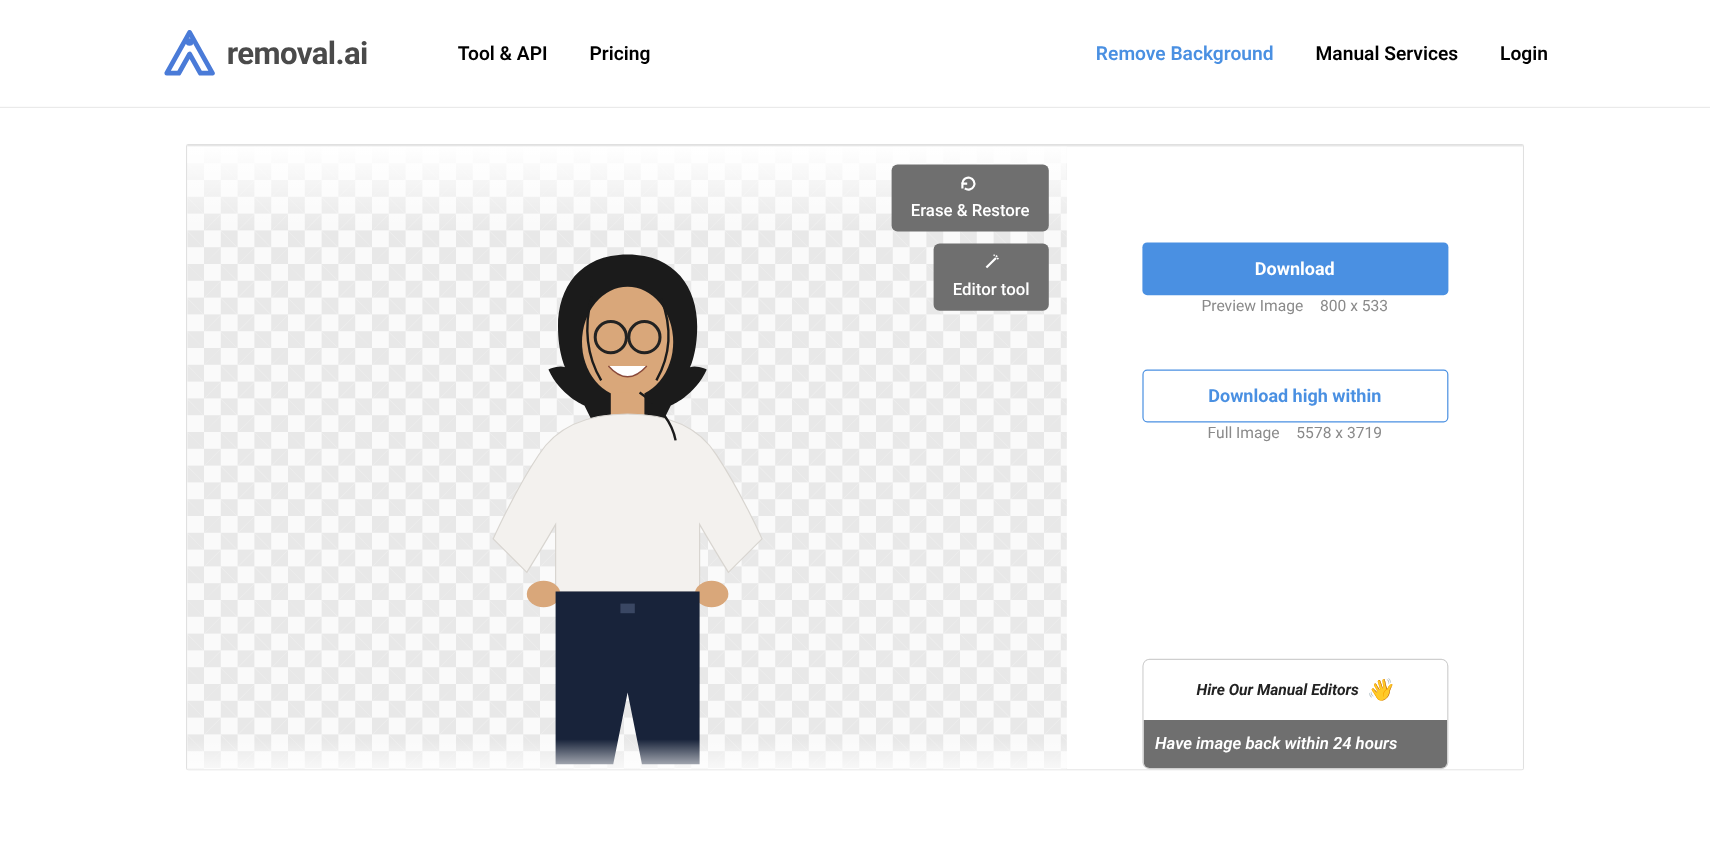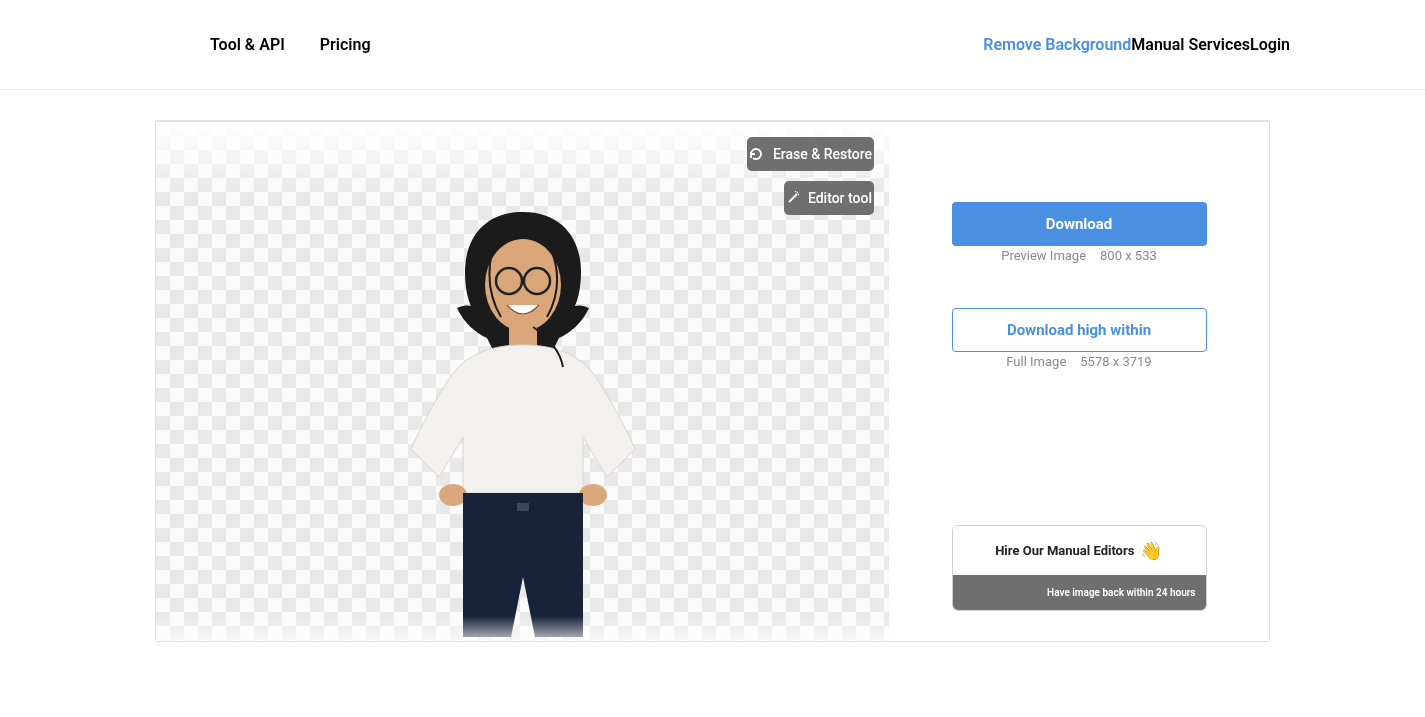--- a/index.html
+++ b/index.html
@@ -12,21 +12,21 @@
   display: flex;
   align-items: center;
   padding: 0 135px 0 135px;
 }
 .logo { display: flex; align-items: center; gap: 8px; }
 .logo-mark svg { display: block; }
 .logo-text { font-size: 26px; font-weight: 700; color: #4a4a4a; letter-spacing: -0.5px; }
 .logo-text .ai { color: #4a4a4a; }
 .nav-left { display: flex; gap: 35px; margin-left: 75px; align-items: center; }
 .nav-left a { font-size: 16px; font-weight: 600; color: #000; text-decoration: none; cursor: pointer; }
-.nav-right { margin-left: auto; display: flex; }
+.nav-right { margin-left: auto; display: flex; gap: 35px; }
 .nav-right a { font-size: 16px; font-weight: 600; color: #000; text-decoration: none; cursor: pointer; }
 .nav-right a.active { color: #4a90e2; }
 
 
 .panel-wrap { padding: 30px 135px 0 135px; }
 .panel {
   width: 1115px;
   margin: 0 auto;
   border: 1px solid #e0e0e0;
   border-radius: 2px;
@@ -67,24 +67,25 @@
   background: linear-gradient(rgba(255,255,255,0), rgba(255,255,255,0.7)); }
 
 
 .float-btns {
   position: absolute; top: 15px; right: 15px;
   display: flex; flex-direction: column; align-items: flex-end; gap: 10px;
 }
 .grey-btn {
   background: #6f6f6f; color: #fff;
   border: none; border-radius: 5px;
-  padding: 9px 2px;
+  padding: 9px 16px;
   font-size: 14px; font-weight: 500;
   display: flex; align-items: center; gap: 8px;
   cursor: pointer;
+  flex-direction: column;
 }
 .grey-btn svg { display: block; }
 
 
 .subject { position:absolute; left:50%; bottom:0; transform:translateX(-50%); }
 
 
 .side {
   width: 380px;
   padding: 80px 30px 0 30px;
@@ -97,40 +98,51 @@
   cursor: pointer;
   display: flex; align-items: center; justify-content: center; text-align: right;
 }
 .dl-primary   { background: #4a90e2; color: #fff; }
 .dl-secondary { background: #fff; color: #4a90e2; border: 1.5px solid #4a90e2; }
 .dl-captions { margin-top: 2px; display:flex; gap:14px; color:#8a8a8a; font-size:13px; }
 .side-gap { height: 45px; }
 
 .hire-card {
   margin-top: auto;
-  margin-bottom: 30px;
   width: 255px;
   border: 1px solid #cfcfcf; border-radius: 6px;
   overflow: hidden;
   cursor: pointer;
+  font-style: italic;
 }
 .hire-top {
   background:#fff; text-align:center; padding:14px 10px;
   font-size:13px; font-weight:700; color:#222;
   display:flex; align-items:center; justify-content:center; gap:6px;
 }
 .hire-bottom {
-  background:#6f6f6f; color:#fff; text-align:right; padding:12px 10px;
-  font-size:10px; font-weight:600;
+  background:#6f6f6f; color:#fff; text-align:left; padding:12px 10px;
+  font-size:14px; font-weight:600;
 }
 </style>
 </head>
 <body>
 
 <header class="header">
+  <div class="logo">
+    <span class="logo-mark">
+      <svg width="46" height="40" viewBox="0 0 46 40">
+        <path d="M23 2 L42 36 L32 36 L23 20 L14 36 L4 36 Z" fill="none" stroke="#4a7bd8" stroke-width="4" stroke-linejoin="round"></path>
+        <circle cx="23" cy="10" r="3.2" fill="#4a7bd8"></circle>
+      </svg>
+    </span>
+    <span class="logo-text">
+      <span>removal</span><span class="ai">.ai</span>
+    </span>
+  </div>
 
   <nav class="nav-left">
     <a>Tool &amp; API</a>
     <a>Pricing</a>
   </nav>
 
   <nav class="nav-right">
     <a class="active">Remove Background</a>
     <a>Manual Services</a>
     <a>Login</a>

